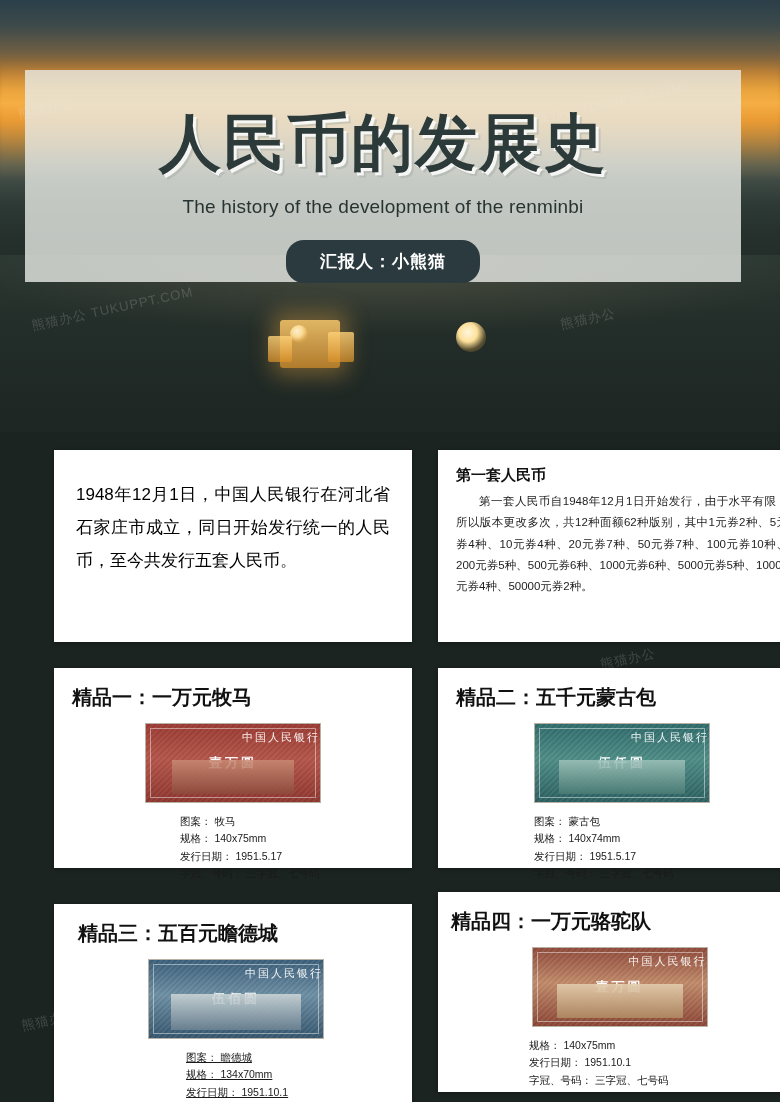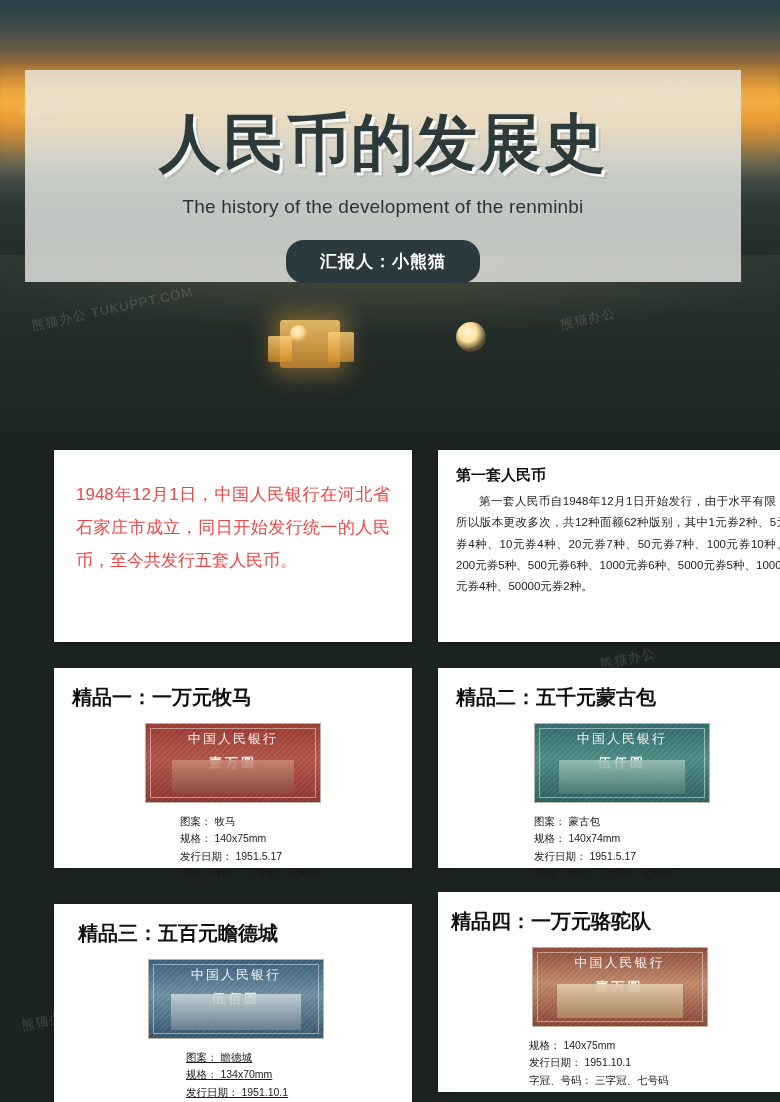--- a/index.html
+++ b/index.html
@@ -135,21 +135,21 @@
     margin-left: 40px;
   }
   .c1 { left: 14px;  top: 10px;  width: 358px; height: 192px; }
   .c2 { left: 398px; top: 10px;  width: 368px; height: 192px; }
   .c3 { left: 14px;  top: 228px; width: 358px; height: 200px; }
   .c4 { left: 398px; top: 228px; width: 368px; height: 200px; }
   .c5 { left: 14px;  top: 464px; width: 358px; height: 216px; padding-left: 24px; }
   .c6 { left: 398px; top: 452px; width: 368px; height: 200px; padding-left: 13px; }
 
   .big-para {
-    font-size: 17px; line-height: 1.95; color: #ef4444;
+    font-size: 17px; line-height: 1.95; color: #000000;
     text-align: justify;
     text-indent: 0;
     padding: 12px 4px 0 4px;
   }
   .card-heading {
     font-size: 15px; font-weight: 700; color: #111; margin-bottom: 6px;
   }
   .card-body {
     font-size: 11.5px; line-height: 1.85; color: #1d1d1d; text-align: justify;
     text-indent: 23px;
@@ -163,21 +163,21 @@
     width: 176px; height: 80px;
     border: 1px solid #b9b2a4;
     position: relative; overflow: hidden;
   }
   .note-fig .inner {
     position: absolute; inset: 4px;
     border: 1px solid rgba(255,255,255,0.45);
   }
   .note-fig .label-t {
     position: absolute; left: 0; right: 0; top: 6px;
-    text-align: center; font-size: 13px; color: rgba(255,255,255,0.92);
+    text-align: right; font-size: 11px; color: rgba(255,255,255,0.92);
     letter-spacing: 2px;
   }
   .note-fig .denom {
     position: absolute; left: 0; right: 0; top: 30px;
     text-align: center; font-size: 13px; font-weight: 700;
     color: rgba(255,255,255,0.95); letter-spacing: 3px;
   }
   .fig-red {
     background:
       repeating-linear-gradient(135deg, rgba(255,255,255,0.045) 0 2px, rgba(0,0,0,0.03) 2px 4px),

